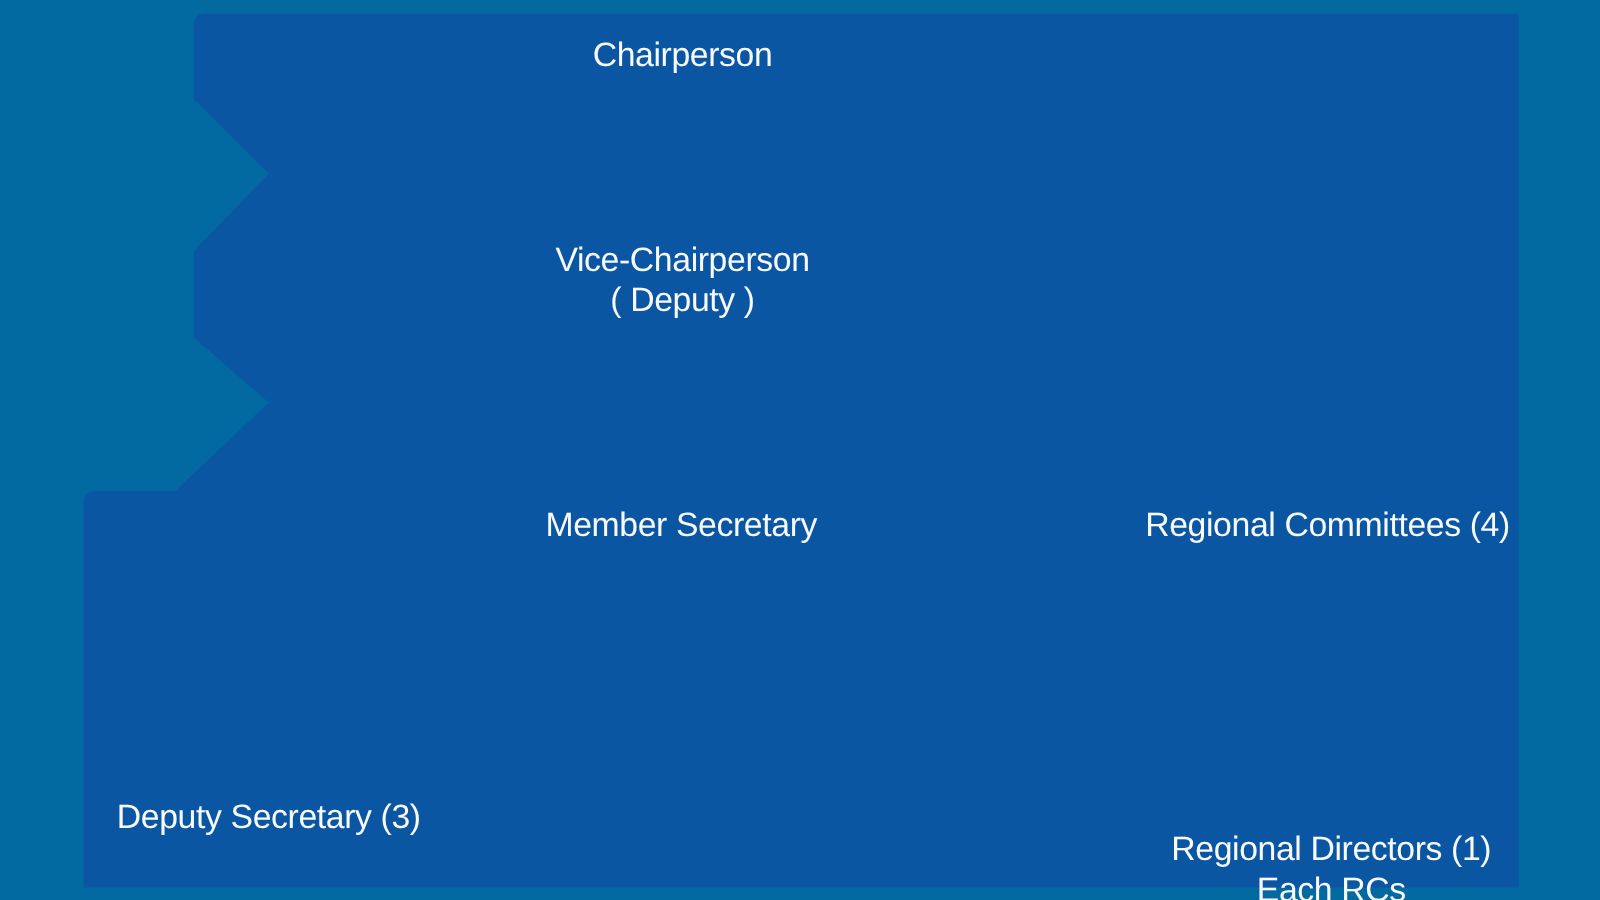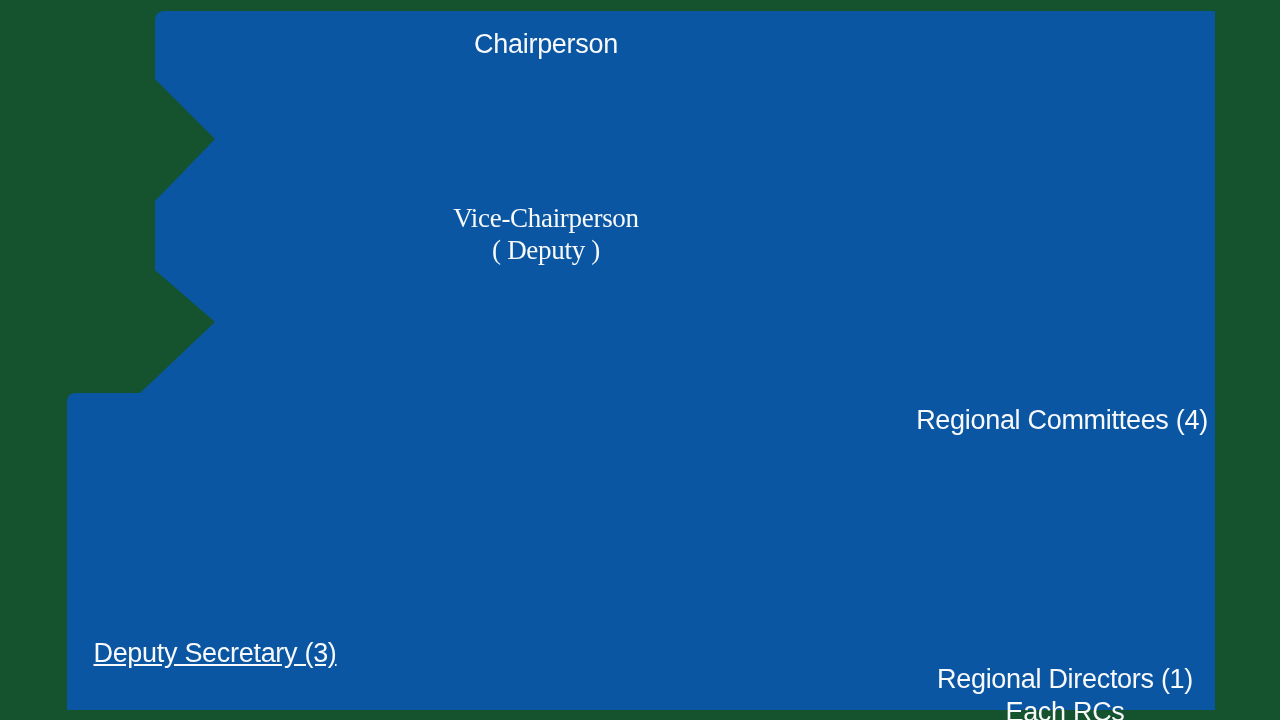--- a/index.html
+++ b/index.html
@@ -5,21 +5,21 @@
   html, body {
     margin: 0;
     padding: 0;
     background: #FFFFFF;
   }
   .canvas {
     position: relative;
     width: 1280px;
     height: 720px;
     overflow: hidden;
-    background: #14532d;
+    background: #0369a1;
     font-family: "Liberation Sans", "DejaVu Sans", sans-serif;
   }
   .canvas svg.silhouette {
     position: absolute;
     left: 0;
     top: 0;
     width: 1280px;
     height: 720px;
     display: block;
   }
@@ -30,24 +30,24 @@
     color: #F7F9FB;
     font-size: 27px;
     letter-spacing: -0.3px;
     line-height: 32px;
     white-space: nowrap;
   }
   .node-label .line {
     display: block;
   }
   .lbl-chairperson        { left: 371px; top: 28px;  }
-  .lbl-vice-chairperson   { left: 371px; top: 202px; font-family: Liberation Serif, serif; }
+  .lbl-vice-chairperson   { left: 371px; top: 192px; }
   .lbl-member-secretary   { left: 370px; top: 404px; }
   .lbl-regional-committees{ left: 887px; top: 404px; }
-  .lbl-deputy-secretary   { left: 40px;  top: 637px; line-height: 33px; text-decoration: underline; }
+  .lbl-deputy-secretary   { left: 40px;  top: 637px; line-height: 33px; }
   .lbl-regional-directors { left: 890px; top: 641px; line-height: 33px; margin-top: 22px; }
 </style>
 </head>
 <body>
 
 <div class="canvas">
 
   <svg class="silhouette" viewBox="0 0 1280 720" xmlns="http://www.w3.org/2000/svg" aria-hidden="true">
     <path d="M 164 11
              H 1215
@@ -68,20 +68,23 @@
 
   <div class="node-label lbl-chairperson">
     <span class="line">Chairperson</span>
   </div>
 
   <div class="node-label lbl-vice-chairperson">
     <span class="line">Vice-Chairperson</span>
     <span class="line">( Deputy )</span>
   </div>
 
+  <div class="node-label lbl-member-secretary">
+    <span class="line">Member Secretary</span>
+  </div>
 
   <div class="node-label lbl-regional-committees">
     <span class="line">Regional Committees (4)</span>
   </div>
 
   <div class="node-label lbl-deputy-secretary">
     <span class="line">Deputy Secretary (3)</span>
   </div>
 
   <div class="node-label lbl-regional-directors">

